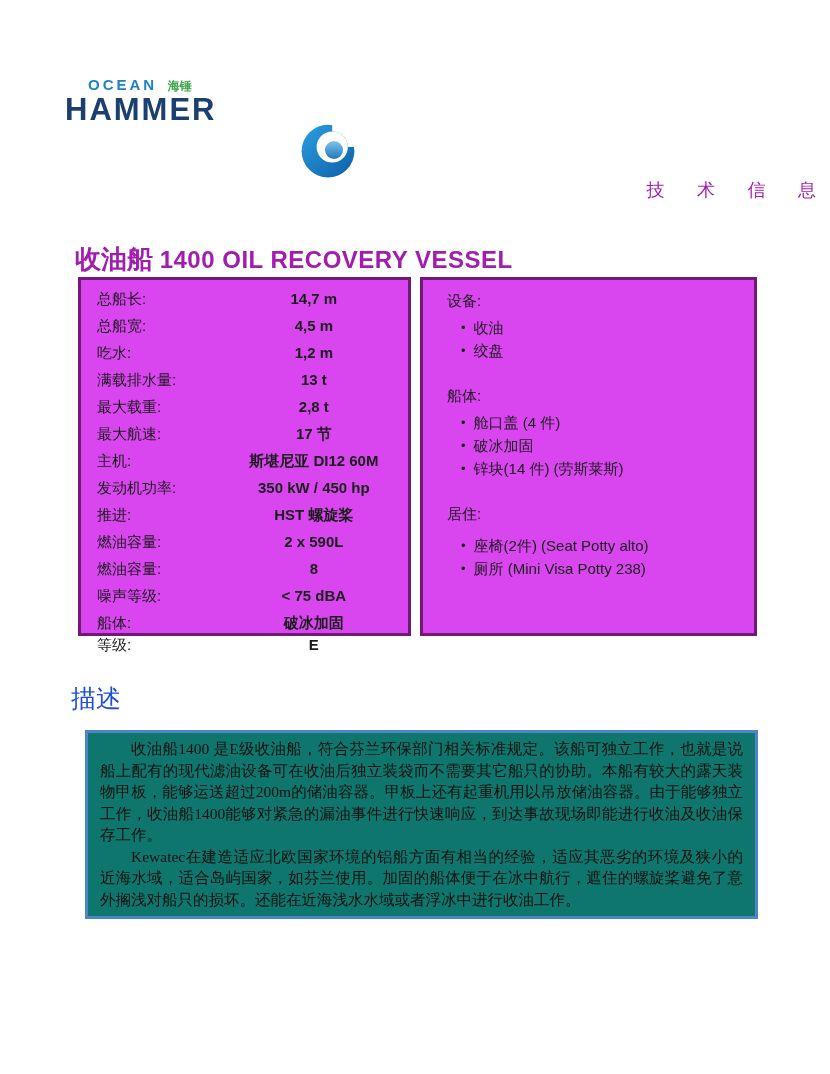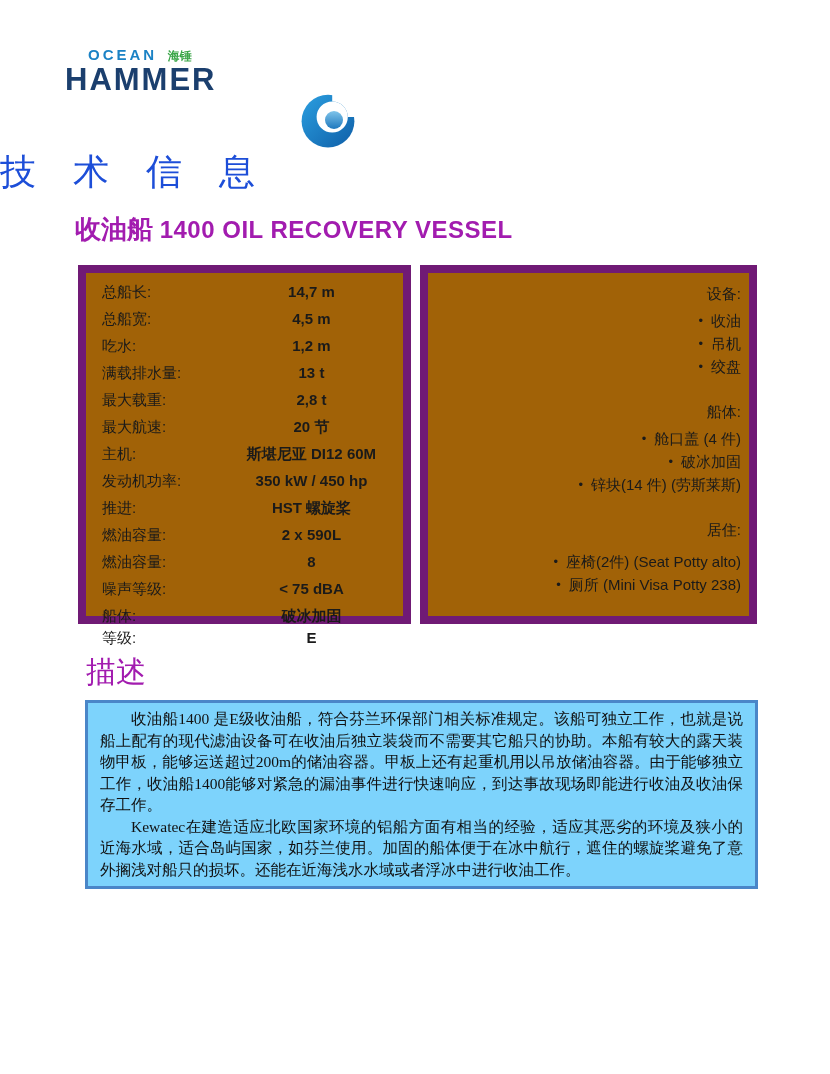--- a/index.html
+++ b/index.html
@@ -1,61 +1,61 @@
 <!DOCTYPE html>
 <html><head>
 <meta charset="utf-8">
 <style>
   html,body{margin:0;padding:0;background:#ffffff;}
   .page{
     position:relative;width:830px;height:992px;background:#ffffff;overflow:hidden;
-    font-family:"Liberation Sans","DejaVu Sans",sans-serif;color:#1a1a1a;
+    font-family:"Liberation Sans","DejaVu Sans",sans-serif;color:#1a1a1a;margin-top:30px;
   }
   
   .logo{position:absolute;left:65px;top:44px;width:235px;height:62px;}
   .logo-line1{position:absolute;left:23px;top:2px;white-space:nowrap;}
   .logo-ocean{font-size:15px;font-weight:bold;letter-spacing:3px;color:#1b82c5;}
   .logo-cn{font-size:12px;font-weight:bold;color:#3aa648;margin-left:6px;}
   .logo-hammer{position:absolute;left:0;top:18px;font-size:31px;font-weight:bold;letter-spacing:2px;color:#1b3f6e;}
   .swirl{position:absolute;left:233px;top:46px;width:60px;height:60px;}
   
   .doc-title{
-    position:absolute;left:0;top:148px;width:100%;margin:0;text-align:left;
+    position:absolute;left:0;top:148px;width:100%;margin:0;text-align:right;
     font-family:"Liberation Serif","DejaVu Serif",serif;font-weight:normal;
-    font-size:36px;letter-spacing:14px;color:#1d4ed8;
+    font-size:18px;letter-spacing:14px;color:#a21caf;
   }
   
   .section-heading{position:absolute;left:75px;top:212px;margin:0;white-space:nowrap;color:#a21caf;}
   .section-heading .cn{font-family:"Liberation Serif","DejaVu Serif",serif;font-size:26px;font-weight:bold;}
   .section-heading .en{font-size:24px;font-weight:bold;letter-spacing:0.5px;}
   
   .spec-box,.equip-box{
-    position:absolute;top:265px;height:359px;background:#a16207;
-    border:8px solid #701a75;box-sizing:border-box;
+    position:absolute;top:247px;height:359px;background:#d946ef;
+    border:3px solid #701a75;box-sizing:border-box;
   }
   .spec-box{left:78px;width:333px;padding:10px 16px;}
-  .equip-box{left:420px;width:337px;padding:11px 8px;text-align:right;}
+  .equip-box{left:420px;width:337px;padding:11px 24px;}
   .spec-row{display:flex;font-size:15px;line-height:18px;margin-bottom:9px;}
   .spec-row.tight{margin-bottom:4px;}
   .spec-label{flex:0 0 47%;}
   .spec-value{flex:1;text-align:center;font-weight:600;white-space:nowrap;}
   .equip-section{margin-bottom:24px;}
   .equip-title{font-size:15px;line-height:20px;margin:0 0 7px 0;}
   .equip-ul{list-style:none;margin:0;padding:0 0 0 14px;font-size:15px;line-height:20px;}
   .equip-ul li{margin-bottom:2px;}
   .equip-ul li::before{content:"•";margin-right:8px;font-size:13px;position:relative;top:-1px;}
   .equip-section.gap-before .equip-ul{margin-top:12px;}
   
   .desc-heading{
-    position:absolute;left:86px;top:652px;margin:0;font-weight:normal;
-    font-family:"Liberation Serif","DejaVu Serif",serif;font-size:30px;color:#a21caf;
+    position:absolute;left:71px;top:652px;margin:0;font-weight:normal;
+    font-family:"Liberation Serif","DejaVu Serif",serif;font-size:25px;color:#1d4ed8;
   }
   .desc-box{
     position:absolute;left:85px;top:700px;width:673px;height:189px;box-sizing:border-box;
-    background:#7dd3fc;border:3px solid #4a86c8;padding:5px 12px;
+    background:#0f766e;border:3px solid #4a86c8;padding:5px 12px;
   }
   .desc-box p{
     margin:0;font-size:15.5px;line-height:21.5px;text-align:justify;text-indent:2em;
     font-family:"Liberation Serif","DejaVu Serif",serif;color:#111;
   }
 </style>
 </head>
 <body>
 
 <div class="page">
@@ -107,21 +107,21 @@
         <div class="spec-row">
           <span class="spec-label">满载排水量:</span>
           <span class="spec-value">13 t</span>
         </div>
         <div class="spec-row">
           <span class="spec-label">最大载重:</span>
           <span class="spec-value">2,8 t</span>
         </div>
         <div class="spec-row">
           <span class="spec-label">最大航速:</span>
-          <span class="spec-value">20 节</span>
+          <span class="spec-value">17 节</span>
         </div>
         <div class="spec-row">
           <span class="spec-label">主机:</span>
           <span class="spec-value">斯堪尼亚 DI12 60M</span>
         </div>
         <div class="spec-row">
           <span class="spec-label">发动机功率:</span>
           <span class="spec-value">350 kW / 450 hp</span>
         </div>
         <div class="spec-row">
@@ -149,21 +149,20 @@
           <span class="spec-value">E</span>
         </div>
       </div>
   </section>
 
   <section class="equip-box" id="equip-sections">
       <div class="equip-section">
         <p class="equip-title">设备:</p>
         <ul class="equip-ul">
           <li>收油</li>
-          <li>吊机</li>
           <li>绞盘</li>
         </ul>
       </div>
       <div class="equip-section">
         <p class="equip-title">船体:</p>
         <ul class="equip-ul">
           <li>舱口盖 (4 件)</li>
           <li>破冰加固</li>
           <li>锌块(14 件) (劳斯莱斯)</li>
         </ul>

